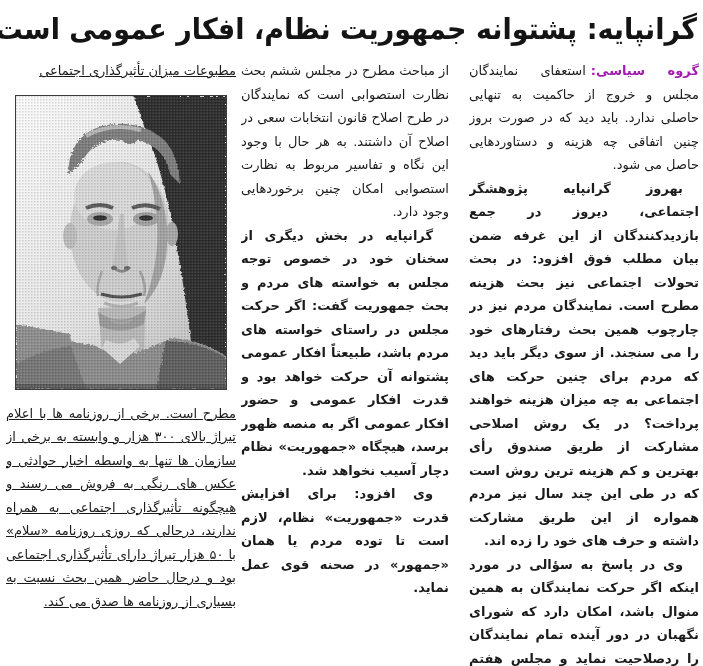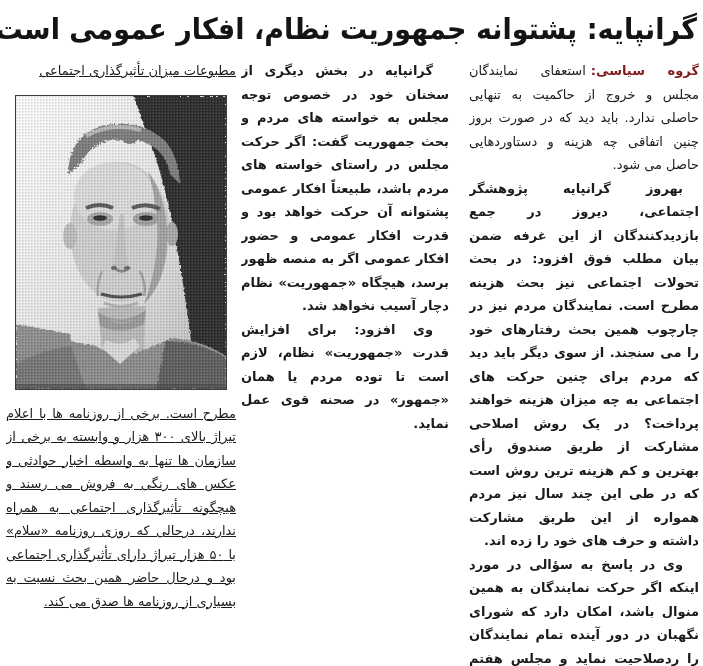--- a/index.html
+++ b/index.html
@@ -16,41 +16,42 @@
   }
   .col{
     position:absolute;top:59px;height:607px;overflow:hidden;
     font-size:13px;line-height:23.5px;text-align:justify;direction:rtl;
   }
   .col p{margin:0;padding:0;}
   .col p.ind{text-indent:16px;font-weight:bold;}
   .col-right{right:4px;width:230px;}
   .col-middle{left:241px;width:208px;}
   .col-left{left:6px;width:230px;text-decoration:underline;}
-  .lead{font-weight:bold;color:#7f1d1d;margin-left:5px;}
+  .lead{font-weight:bold;color:#a21caf;margin-left:5px;}
   .photo{
     width:210px;height:293px;margin:12px auto 12px;border:1px solid #3c3c3c;
     background:#d9d9d9;overflow:hidden;
   }
   .photo svg{display:block;}
 </style>
 </head>
 <body>
 
 <div class="page">
 
   <h1 class="headline">گرانپایه: پشتوانه جمهوریت نظام، افکار عمومی است</h1>
 
   <div class="col col-right">
     <p><strong class="lead">گروه سیاسی:</strong><span>استعفای نمایندگان مجلس و خروج از حاکمیت به تنهایی حاصلی ندارد. باید دید که در صورت بروز چنین اتفاقی چه هزینه و دستاوردهایی حاصل می شود.</span></p>
     <p class="ind">بهروز گرانپایه پژوهشگر اجتماعی، دیروز در جمع بازدیدکنندگان از این غرفه ضمن بیان مطلب فوق افزود: در بحث تحولات اجتماعی نیز بحث هزینه مطرح است. نمایندگان مردم نیز در چارچوب همین بحث رفتارهای خود را می سنجند. از سوی دیگر باید دید که مردم برای چنین حرکت های اجتماعی به چه میزان هزینه خواهند پرداخت؟ در یک روش اصلاحی مشارکت از طریق صندوق رأی بهترین و کم هزینه ترین روش است که در طی این چند سال نیز مردم همواره از این طریق مشارکت داشته و حرف های خود را زده اند.</p>
     <p class="ind">وی در پاسخ به سؤالی در مورد اینکه اگر حرکت نمایندگان به همین منوال باشد، امکان دارد که شورای نگهبان در دور آینده تمام نمایندگان را ردصلاحیت نماید و مجلس هفتم همانند مجلس پنجم شود، گفت: یکی</p>
   </div>
 
   <div class="col col-middle">
+    <p>از مباحث مطرح در مجلس ششم بحث نظارت استصوابی است که نمایندگان در طرح اصلاح قانون انتخابات سعی در اصلاح آن داشتند. به هر حال با وجود این نگاه و تفاسیر مربوط به نظارت استصوابی امکان چنین برخوردهایی وجود دارد.</p>
     <p class="ind">گرانپایه در بخش دیگری از سخنان خود در خصوص توجه مجلس به خواسته های مردم و بحث جمهوریت گفت: اگر حرکت مجلس در راستای خواسته های مردم باشد، طبیعتاً افکار عمومی پشتوانه آن حرکت خواهد بود و قدرت افکار عمومی و حضور افکار عمومی اگر به منصه ظهور برسد، هیچگاه «جمهوریت» نظام دچار آسیب نخواهد شد.</p>
     <p class="ind">وی افزود: برای افزایش قدرت «جمهوریت» نظام، لازم است تا توده مردم یا همان «جمهور» در صحنه قوی عمل نماید.</p>
   </div>
 
   <div class="col col-left">
     <p>مطبوعات میزان تأثیرگذاری اجتماعی</p>
 
     <div class="photo">
       <svg width="210" height="293" viewBox="0 0 210 293" xmlns="http://www.w3.org/2000/svg">
         <defs>

